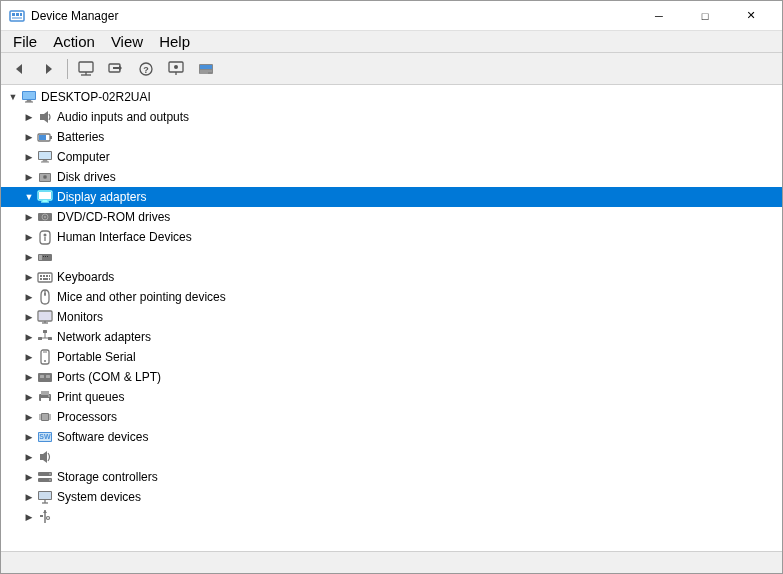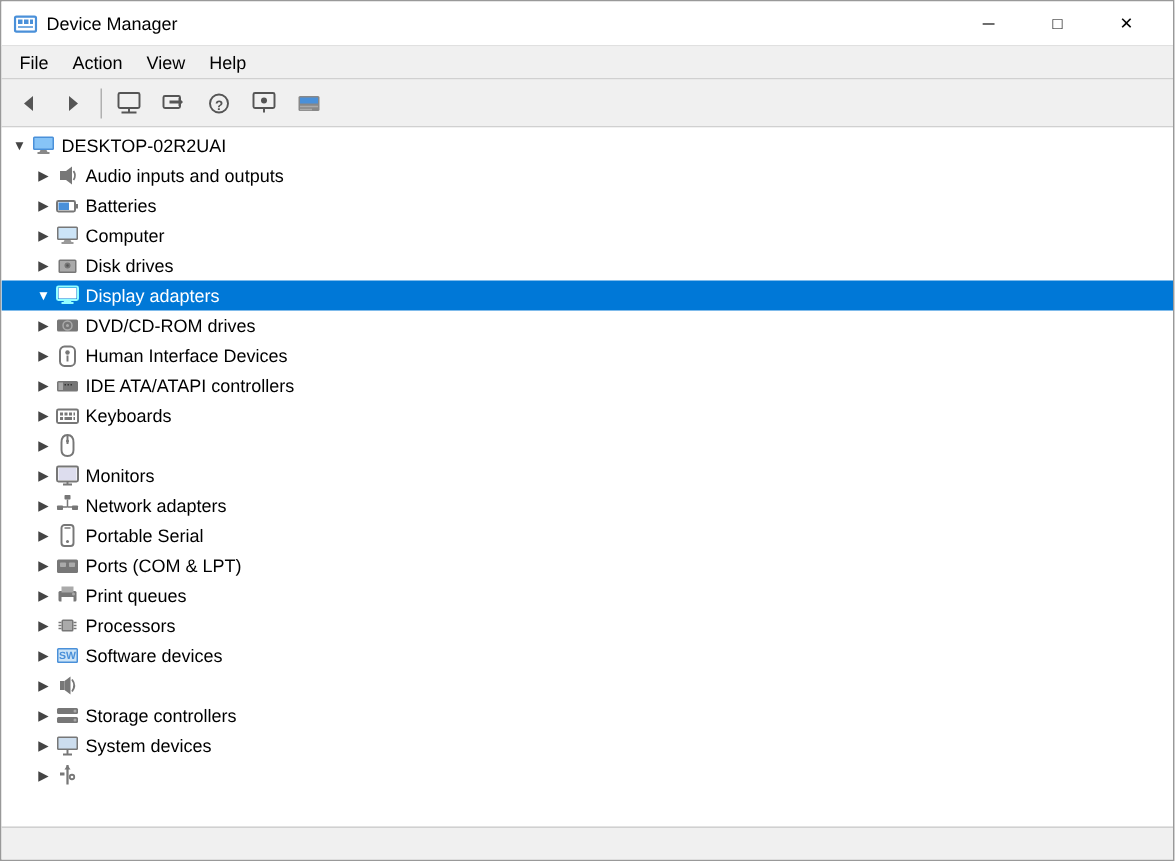--- a/index.html
+++ b/index.html
@@ -64,21 +64,21 @@
       height: 22px;
       display: flex;
       align-items: center;
       background: #f0f0f0;
       border-bottom: 1px solid #d0d0d0;
       padding: 0 4px;
     }
     .menu-item {
       padding: 2px 8px;
       cursor: pointer;
-      font-size: 12px;
+      font-size: 15px;
       color: #000;
     }
     .toolbar {
       height: 32px;
       display: flex;
       align-items: center;
       background: #f0f0f0;
       border-bottom: 1px solid #d0d0d0;
       padding: 0 4px;
       gap: 2px;
@@ -328,21 +328,20 @@
           <span class="expand-btn">▶</span>
           <span class="tree-icon">
             <svg width="16" height="16" viewBox="0 0 16 16">
               <rect x="1" y="5" width="14" height="7" rx="1" fill="#777"></rect>
               <rect x="2" y="6" width="3" height="5" fill="#aaa"></rect>
               <rect x="6" y="7" width="1" height="1" fill="#333"></rect>
               <rect x="8" y="7" width="1" height="1" fill="#333"></rect>
               <rect x="10" y="7" width="1" height="1" fill="#333"></rect>
             </svg>
           </span>
-          <span>IDE ATA/ATAPI controllers</span>
         </div>
         <div class="tree-item" style="padding-left: 20px;">
           <span class="expand-btn">▶</span>
           <span class="tree-icon">
             <svg width="16" height="16" viewBox="0 0 16 16">
               <rect x="1" y="4" width="14" height="9" rx="1" fill="none" stroke="#777" stroke-width="1.3"></rect>
               <rect x="3" y="6" width="2" height="2" fill="#777"></rect>
               <rect x="6" y="6" width="2" height="2" fill="#777"></rect>
               <rect x="9" y="6" width="2" height="2" fill="#777"></rect>
               <rect x="12" y="6" width="1" height="2" fill="#777"></rect>
@@ -355,20 +354,21 @@
         </div>
         <div class="tree-item" style="padding-left: 20px;">
           <span class="expand-btn">▶</span>
           <span class="tree-icon">
             <svg width="16" height="16" viewBox="0 0 16 16">
               <path d="M8,1 Q4,1 4,6 L4,11 Q4,15 8,15 Q12,15 12,11 L12,6 Q12,1 8,1Z" fill="none" stroke="#777" stroke-width="1.3"></path>
               <line x1="8" y1="1" x2="8" y2="7" stroke="#777" stroke-width="1.3"></line>
               <circle cx="8" cy="5" r="1" fill="#777"></circle>
             </svg>
           </span>
+          <span>Mice and other pointing devices</span>
         </div>
         <div class="tree-item" style="padding-left: 20px;">
           <span class="expand-btn">▶</span>
           <span class="tree-icon">
             <svg width="16" height="16" viewBox="0 0 16 16">
               <rect x="1" y="2" width="14" height="10" rx="1" fill="none" stroke="#777" stroke-width="1.3"></rect>
               <rect x="2" y="3" width="12" height="8" fill="#dde"></rect>
               <line x1="8" y1="12" x2="8" y2="14" stroke="#777" stroke-width="1.3"></line>
               <line x1="5" y1="14" x2="11" y2="14" stroke="#777" stroke-width="1.3"></line>
             </svg>

